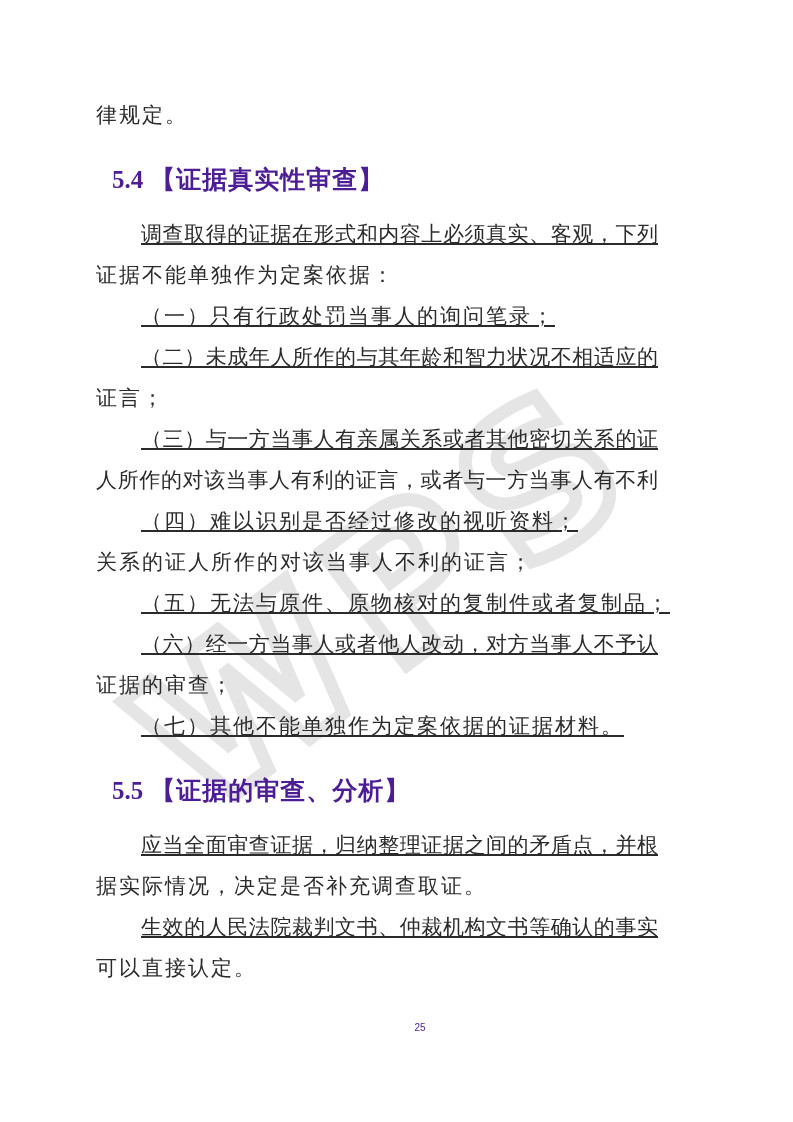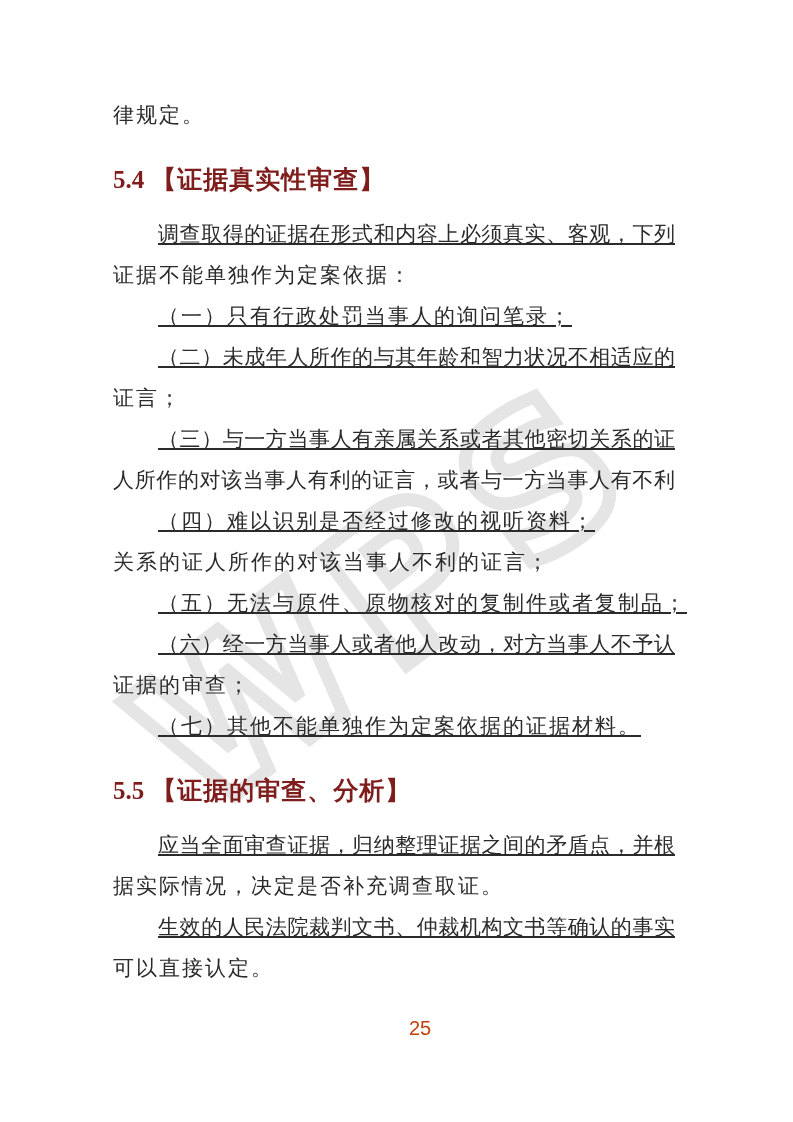--- a/index.html
+++ b/index.html
@@ -27,21 +27,21 @@
     font-size: 195px;
     letter-spacing: 22px;
     white-space: nowrap;
     color: #ffffff;
     -webkit-text-stroke: 13px #e5e5e5;
     user-select: none;
   }
 
   .content {
     position: absolute;
-    left: 113px;
+    left: 96px;
     top: 95px;
     width: 562px;
     z-index: 1;
   }
 
   .line {
     font-family: "Liberation Serif", serif;
     font-size: 21px;
     color: #2b2b2b;
     line-height: 41px;
@@ -53,22 +53,22 @@
     letter-spacing: 0;
     white-space: normal;
     text-align: justify;
     text-align-last: justify;
   }
   .line.indent { padding-left: 45px; text-decoration: underline; }
 
   .heading {
     height: 44px;
     line-height: 44px;
-    margin: 21px 0 13px 0;
-    color: #7f1d1d;
+    margin: 21px 0 13px 16px;
+    color: #4c1d95;
     font-weight: bold;
     font-size: 25px;
     white-space: nowrap;
   }
   .heading .hnum {
     font-family: "Liberation Serif", serif;
     margin-right: 7px;
   }
   .heading .htitle {
     font-family: "Liberation Sans", sans-serif;
@@ -76,22 +76,22 @@
   }
 
   .page-number {
     position: absolute;
     left: 0;
     right: 0;
     top: 1018px;
     z-index: 1;
     text-align: center;
     font-family: "Liberation Sans", sans-serif;
-    font-size: 20px;
-    color: #c2410c;
+    font-size: 10px;
+    color: #4c1d95;
     line-height: 20px;
     margin-left: 47px;
   }
 </style>
 </head>
 <body>
 
 <div class="page">
 
   <div class="watermark">WPS</div>

